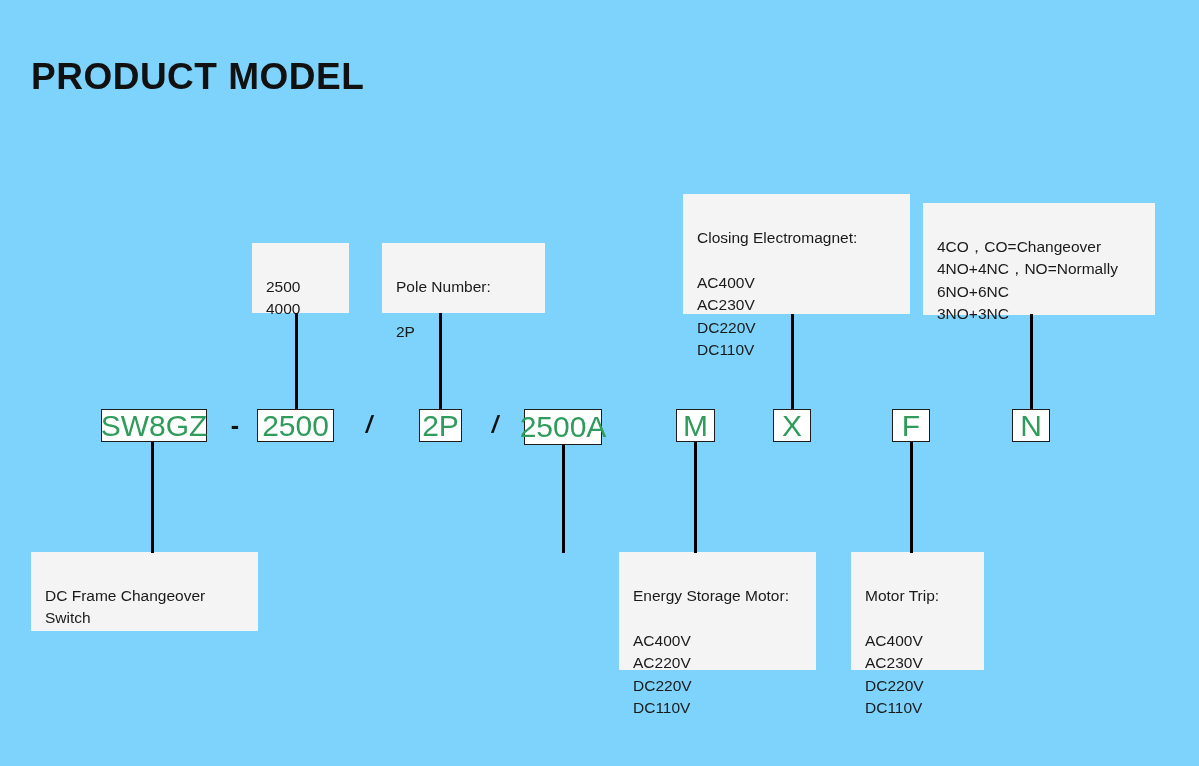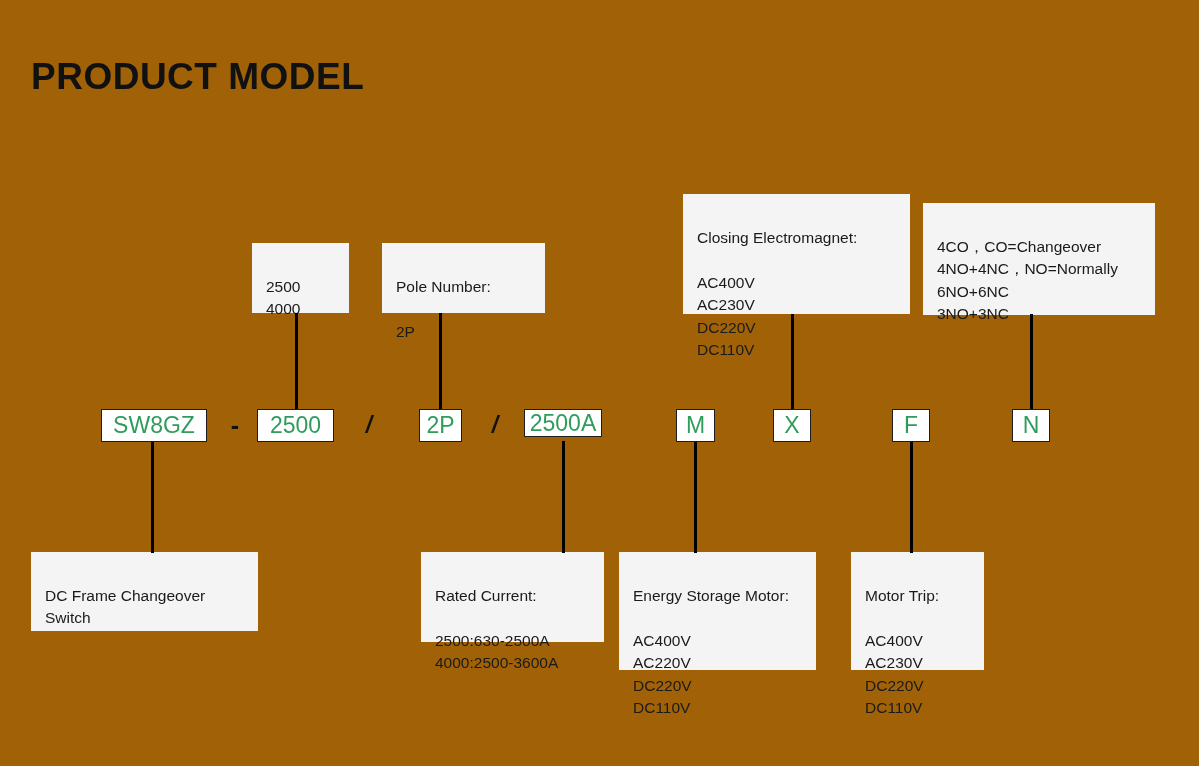--- a/index.html
+++ b/index.html
@@ -8,21 +8,21 @@
     background: #ffffff;
   }
   body {
     font-family: "Liberation Sans", sans-serif;
     color: #000000;
   }
   #canvas {
     position: relative;
     width: 1199px;
     height: 766px;
-    background: #a16207;
+    background: #7dd3fc;
     overflow: hidden;
   }
   #page-title {
     position: absolute;
     left: 31px;
     top: 56px;
     font-size: 37px;
     font-weight: bold;
     letter-spacing: 0.5px;
     color: #111111;
@@ -49,21 +49,21 @@
     white-space: pre-line;
   }
 
   
   .code-box {
     position: absolute;
     box-sizing: border-box;
     border: 1.6px solid #1d1d1d;
     background: #ffffff;
     color: #2f9c5c;
-    font-size: 23px;
+    font-size: 30px;
     line-height: 1;
     display: flex;
     align-items: center;
     justify-content: center;
     white-space: nowrap;
     z-index: 3;
   }
 
   
   .sep {
@@ -120,25 +120,20 @@
     <span class="ib-lines">4CO，CO=Changeover
 4NO+4NC，NO=Normally
 6NO+6NC
 3NO+3NC</span>
   </div>
 
   <div class="info-box" style="left:31px; top:552px; width:227px; height:79px;">
     <span class="ib-lines">DC Frame Changeover Switch</span>
   </div>
 
-  <div class="info-box" style="left:421px; top:552px; width:183px; height:90px;">
-    <span class="ib-title">Rated Current:</span>
-    <span class="ib-lines">2500:630-2500A
-4000:2500-3600A</span>
-  </div>
 
   <div class="info-box" style="left:619px; top:552px; width:197px; height:118px;">
     <span class="ib-title">Energy Storage Motor:</span>
     <span class="ib-lines">AC400V
 AC220V
 DC220V
 DC110V</span>
   </div>
 
   <div class="info-box" style="left:851px; top:552px; width:133px; height:118px;">
@@ -170,21 +165,21 @@
   <div class="sep" style="left:222px; top:409px; width:26px; height:33px;">-</div>
 
   <div class="code-box" style="left:257px; top:409px; width:77px; height:33px;">2500</div>
 
   <div class="sep slash" style="left:358px; top:409px; width:22px; height:33px;">/</div>
 
   <div class="code-box" style="left:419px; top:409px; width:43px; height:33px;">2P</div>
 
   <div class="sep slash" style="left:484px; top:409px; width:22px; height:33px;">/</div>
 
-  <div class="code-box" style="left:524px; top:409px; width:78px; height:28px;">2500A</div>
+  <div class="code-box" style="left:524px; top:409px; width:78px; height:36px;">2500A</div>
 
   <div class="code-box" style="left:676px; top:409px; width:39px; height:33px;">M</div>
 
   <div class="code-box" style="left:773px; top:409px; width:38px; height:33px;">X</div>
 
   <div class="code-box" style="left:892px; top:409px; width:38px; height:33px;">F</div>
 
   <div class="code-box" style="left:1012px; top:409px; width:38px; height:33px;">N</div>
 
 </div>

